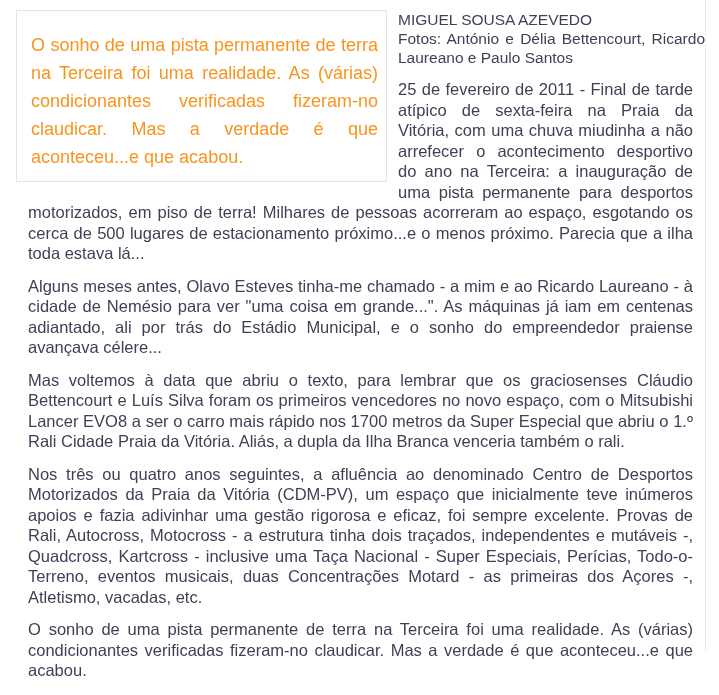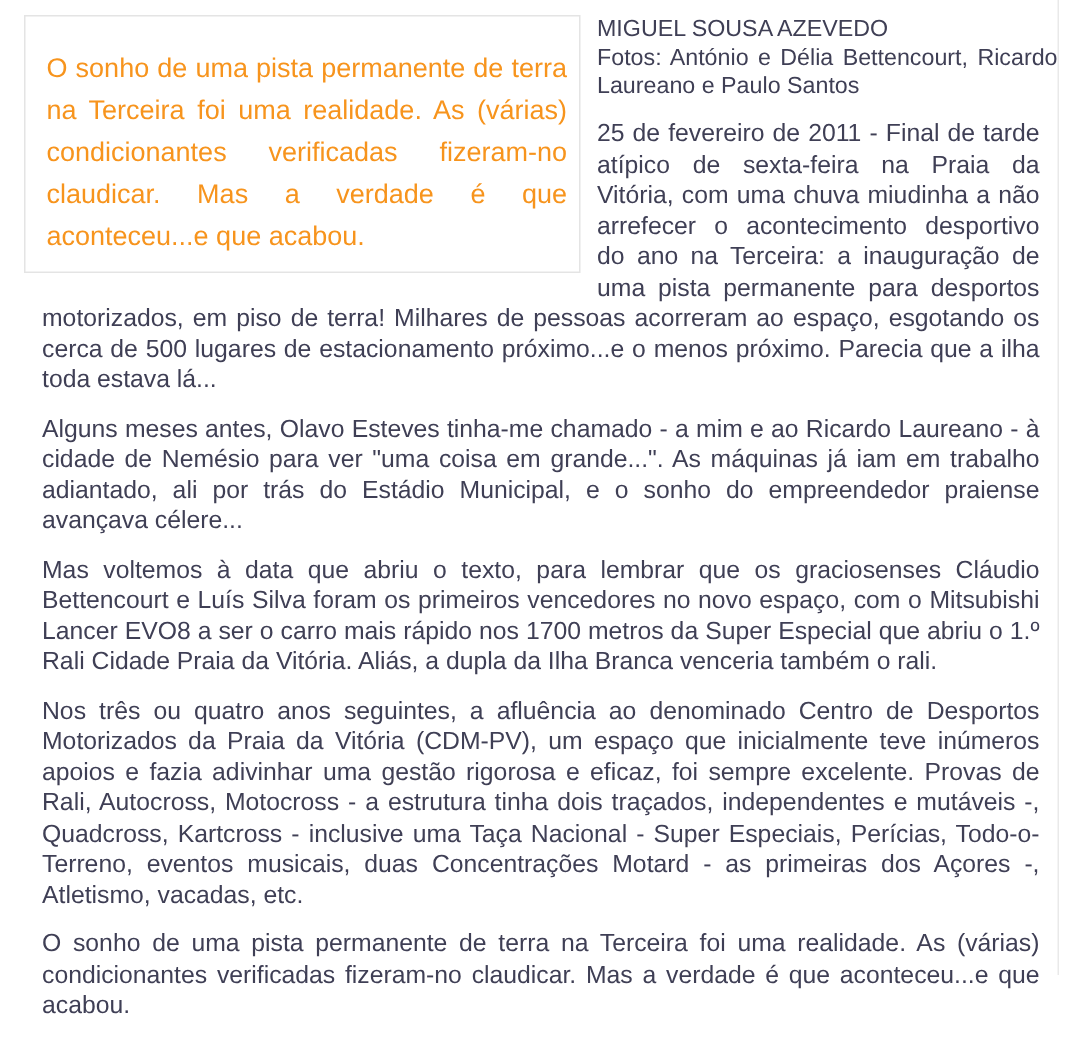--- a/index.html
+++ b/index.html
@@ -70,21 +70,21 @@
     <p>O sonho de uma pista permanente de terra na Terceira foi uma realidade. As (várias) condicionantes verificadas fizeram-no claudicar. Mas a verdade é que aconteceu...e que acabou.</p>
   </aside>
 
   <div class="byline">
     <div class="author">MIGUEL SOUSA AZEVEDO</div>
     <div class="credits">Fotos: António e Délia Bettencourt, Ricardo Laureano e Paulo Santos</div>
   </div>
 
   <p class="para">25 de fevereiro de 2011 - Final de tarde atípico de sexta-feira na Praia da Vitória, com uma chuva miudinha a não arrefecer o acontecimento desportivo do ano na Terceira: a inauguração de uma pista permanente para desportos motorizados, em piso de terra! Milhares de pessoas acorreram ao espaço, esgotando os cerca de 500 lugares de estacionamento próximo...e o menos próximo. Parecia que a ilha toda estava lá...</p>
 
-  <p class="para">Alguns meses antes, Olavo Esteves tinha-me chamado - a mim e ao Ricardo Laureano - à cidade de Nemésio para ver "uma coisa em grande...". As máquinas já iam em trabalho adiantado, ali por trás do Estádio Municipal, e o sonho do empreendedor praiense avançava célere...</p>
+  <p class="para">Alguns meses antes, Olavo Esteves tinha-me chamado - a mim e ao Ricardo Laureano - à cidade de Nemésio para ver "uma coisa em grande...". As máquinas já iam em centenas adiantado, ali por trás do Estádio Municipal, e o sonho do empreendedor praiense avançava célere...</p>
 
   <p class="para">Mas voltemos à data que abriu o texto, para lembrar que os graciosenses Cláudio Bettencourt e Luís Silva foram os primeiros vencedores no novo espaço, com o Mitsubishi Lancer EVO8 a ser o carro mais rápido nos 1700 metros da Super Especial que abriu o 1.º Rali Cidade Praia da Vitória. Aliás, a dupla da Ilha Branca venceria também o rali.</p>
 
   <p class="para">Nos três ou quatro anos seguintes, a afluência ao denominado Centro de Desportos Motorizados da Praia da Vitória (CDM-PV), um espaço que inicialmente teve inúmeros apoios e fazia adivinhar uma gestão rigorosa e eficaz, foi sempre excelente. Provas de Rali, Autocross, Motocross - a estrutura tinha dois traçados, independentes e mutáveis -, Quadcross, Kartcross - inclusive uma Taça Nacional - Super Especiais, Perícias, Todo-o-Terreno, eventos musicais, duas Concentrações Motard - as primeiras dos Açores -, Atletismo, vacadas, etc.</p>
 
 
   <p class="para">O sonho de uma pista permanente de terra na Terceira foi uma realidade. As (várias) condicionantes verificadas fizeram-no claudicar. Mas a verdade é que aconteceu...e que acabou.</p>
 
 </div>
 

